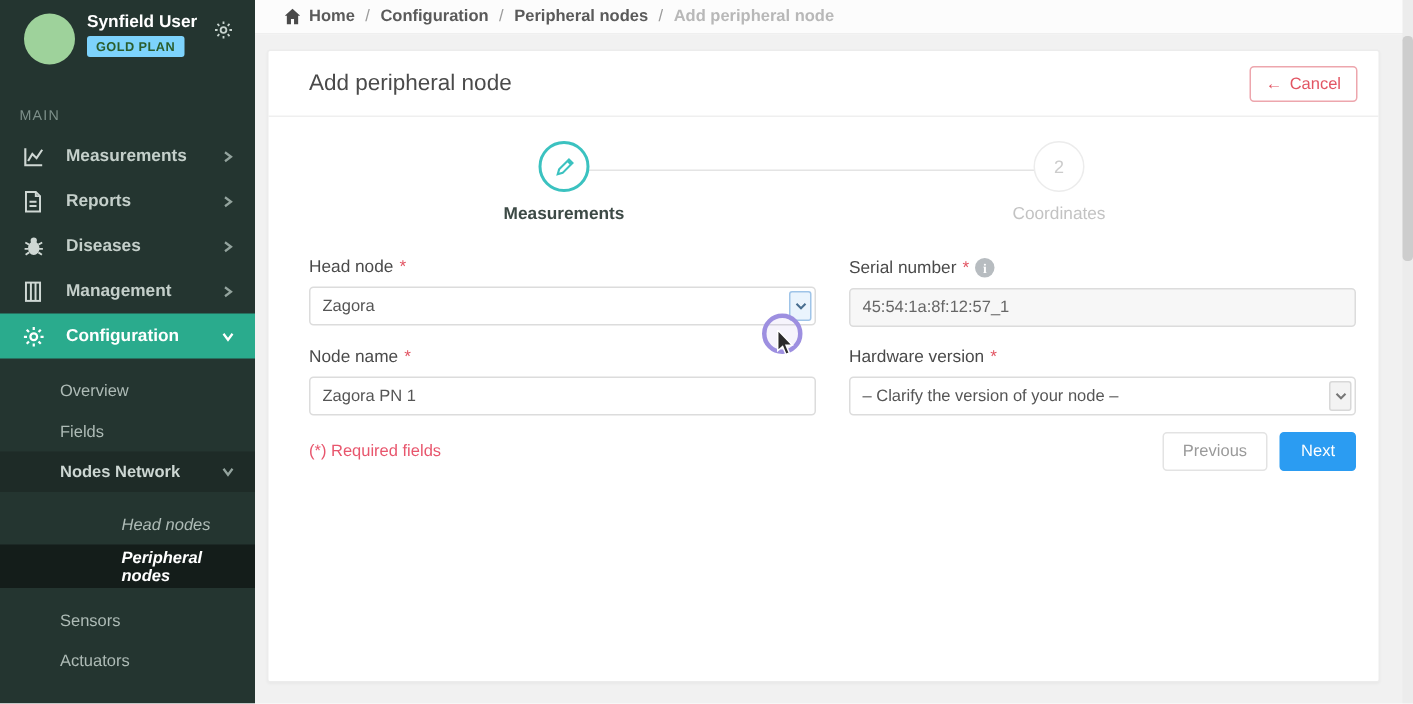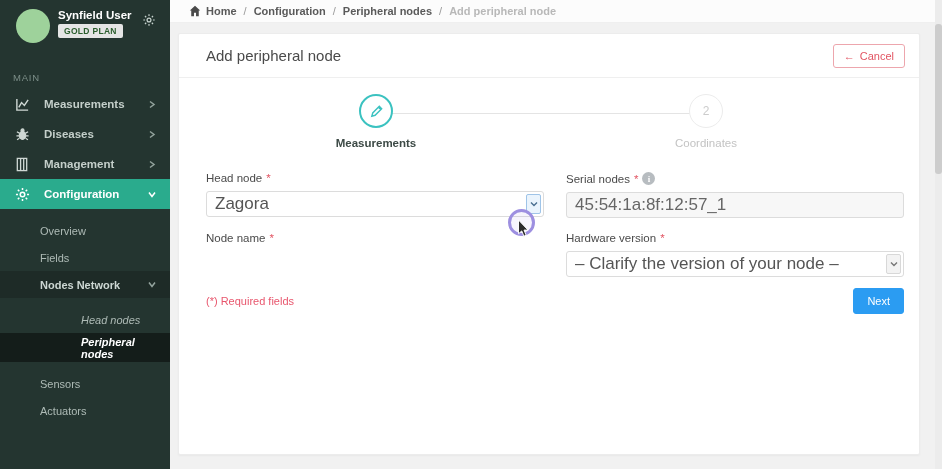--- a/index.html
+++ b/index.html
@@ -4,21 +4,21 @@
 <style>
   * { margin:0; padding:0; box-sizing:border-box; }
   html,body { width:942px; height:469px; overflow:hidden; }
   body { font-family:"Liberation Sans", sans-serif; background:#f1f1f1; position:relative; font-size:12px; color:#444; }
 
   
   .sidebar { position:absolute; left:0; top:0; width:170px; height:469px; background:#243530; color:#b9c6c1; overflow:hidden; }
   .user-block { position:relative; padding:10px 12px 14px 14px; height:54px; }
   .avatar { position:absolute; left:16px; top:9px; width:34px; height:34px; border-radius:50%; background:#9ed29b; }
   .user-name { position:absolute; left:58px; top:9px; color:#ffffff; font-weight:bold; font-size:11.5px; }
-  .plan-badge { position:absolute; left:58px; top:24px; background:#e5e5e5; color:#2a5d2d; font-size:8.5px; font-weight:bold; padding:2px 6px; border-radius:2px; letter-spacing:.3px; }
+  .plan-badge { position:absolute; left:58px; top:24px; background:#7dd3fc; color:#2a5d2d; font-size:8.5px; font-weight:bold; padding:2px 6px; border-radius:2px; letter-spacing:.3px; }
   .user-gear { position:absolute; right:14px; top:13px; color:#c6d2cd; cursor:pointer; }
   .section-label { padding:18px 0 6px 13px; font-size:9.5px; letter-spacing:.8px; color:#7c8e88; }
   .nav-item { display:flex; align-items:center; height:30px; padding:0 14px; cursor:pointer; color:#c4cfca; }
   .nav-item .nav-icon { width:16px; height:16px; margin-right:14px; display:flex; align-items:center; justify-content:center; color:#cfd8d4; }
   .nav-item .nav-label { flex:1; font-size:11.5px; font-weight:bold; }
   .nav-caret { color:#93a39d; display:flex; }
   .nav-caret.down svg { transform:rotate(90deg); }
   .nav-item.active { background:#2aab8d; color:#ffffff; }
   .nav-item.active .nav-icon, .nav-item.active .nav-caret { color:#ffffff; }
   .sub-item { display:flex; align-items:center; height:27px; padding:0 14px 0 40px; font-size:11px; color:#aebbb6; cursor:pointer; }
@@ -48,21 +48,21 @@
   .wstep.active .circle { border:2px solid #3bc2c0; color:#3bc2c0; }
   .wstep.upcoming .circle { border:1px solid #ececec; color:#cccccc; font-size:12px; }
   .wstep .wlabel { margin-top:9px; font-size:11.5px; }
   .wstep.active .wlabel { color:#3d4a46; font-weight:bold; }
   .wstep.upcoming .wlabel { color:#c3c3c3; }
 
   .form-area { padding:6px 15px 0 27px; }
   .form-grid { display:grid; grid-template-columns:1fr 1fr; column-gap:22px; row-gap:14px; }
   .field-label { font-size:11.5px; color:#4a4a4a; margin-bottom:7px; display:flex; align-items:center; gap:4px; }
   .req { color:#e25563; }
-  .text-input, .select-box { width:100%; height:26px; border:1px solid #dcdcdc; border-radius:3px; font-size:17px; color:#555; padding:10px 8px; font-family:inherit; background:#fff; }
+  .text-input, .select-box { width:100%; height:26px; border:1px solid #dcdcdc; border-radius:3px; font-size:11px; color:#555; padding:10px 8px; font-family:inherit; background:#fff; }
   .text-input.readonly { background:#f7f7f7; color:#666; }
   .select-box { display:flex; align-items:center; position:relative; cursor:pointer; }
   .sel-arrow { position:absolute; right:2px; top:2px; bottom:2px; width:15px; display:flex; align-items:center; justify-content:center; border-radius:2px; }
   .sel-arrow.blue { border:1px solid #9fc4e8; background:#eaf4fd; color:#4a6f91; }
   .sel-arrow.gray { border:1px solid #d8d8d8; background:#f3f3f3; color:#777; }
   .info-badge { width:13px; height:13px; border-radius:50%; background:#b7bcc0; color:#fff; font-size:9px; font-weight:bold; display:inline-flex; align-items:center; justify-content:center; font-family:"Liberation Serif", serif; }
   .required-note { margin:18px 27px 16px 27px; color:#e8566d; font-size:11px; }
   .form-buttons { position:absolute; right:15px; top:254px; display:flex; gap:8px; }
   .btn-prev { background:#fff; border:1px solid #e3e3e3; color:#9a9a9a; font-size:11px; padding:6px 13px; border-radius:3px; cursor:pointer; font-family:inherit; }
   .btn-next { background:#2b9cf2; border:1px solid #2b9cf2; color:#fff; font-size:11px; padding:6px 13px; border-radius:3px; cursor:pointer; font-family:inherit; }
@@ -101,20 +101,34 @@
         </svg>
     </span>
     <span class="nav-label">Measurements</span>
     <span class="nav-caret">
         <svg width="8" height="9" viewBox="0 0 8 9" fill="none" stroke="currentColor" stroke-width="1.5">
           <path d="M2 1.5l4 3-4 3"></path>
         </svg>
       </span>
   </div>
 
+  <div class="nav-item">
+    <span class="nav-icon">
+      <svg width="14" height="15" viewBox="0 0 14 16" fill="none" stroke="currentColor" stroke-width="1.4">
+          <path d="M2 1h7l3 3v11H2z"></path>
+          <path d="M9 1v3h3M4.5 8h5M4.5 11h5"></path>
+        </svg>
+    </span>
+    <span class="nav-label">Reports</span>
+    <span class="nav-caret">
+        <svg width="8" height="9" viewBox="0 0 8 9" fill="none" stroke="currentColor" stroke-width="1.5">
+          <path d="M2 1.5l4 3-4 3"></path>
+        </svg>
+      </span>
+  </div>
 
   <div class="nav-item">
     <span class="nav-icon">
       <svg width="15" height="15" viewBox="0 0 16 16" fill="none" stroke="currentColor" stroke-width="1.3">
           <ellipse cx="8" cy="9" rx="3.4" ry="4.2" fill="currentColor"></ellipse>
           <circle cx="8" cy="3.6" r="1.6" fill="currentColor"></circle>
           <path d="M4.7 6.5L2 5M4.3 9.5H1.5M4.7 12l-2.5 1.7M11.3 6.5L14 5M11.7 9.5h2.8M11.3 12l2.5 1.7"></path>
         </svg>
     </span>
     <span class="nav-label">Diseases</span>
@@ -242,32 +256,33 @@
             <span class="sel-arrow blue">
               <svg width="8" height="6" viewBox="0 0 8 6" fill="none" stroke="currentColor" stroke-width="1.4">
                   <path d="M1 1.5l3 3 3-3"></path>
                 </svg>
             </span>
           </div>
         </div>
 
         <div class="field">
           <div class="field-label">
-            <span>Serial nodes</span>
+            <span>Serial number</span>
             <span class="req">*</span>
             <span class="info-badge">i</span>
           </div>
           <input class="text-input readonly" type="text" readonly="" value="45:54:1a:8f:12:57_1" style="">
         </div>
 
         <div class="field">
           <div class="field-label">
             <span>Node name</span>
             <span class="req">*</span>
           </div>
+          <input class="text-input" type="text" value="Zagora PN 1" style="">
         </div>
 
         <div class="field">
           <div class="field-label">
             <span>Hardware version</span>
             <span class="req">*</span>
           </div>
           <div class="select-box">
             <span>– Clarify the version of your node –</span>
             <span class="sel-arrow gray">
@@ -276,20 +291,21 @@
                 </svg>
             </span>
           </div>
         </div>
       </div>
     </div>
 
     <div class="required-note">(*) Required fields</div>
 
     <div class="form-buttons">
+      <button class="btn-prev">Previous</button>
       <button class="btn-next">Next</button>
     </div>
   </div>
 
   <div class="scrollbar-track">
     <div class="scrollbar-thumb"></div>
   </div>
 </div>
 
 <div class="click-ring"></div>

